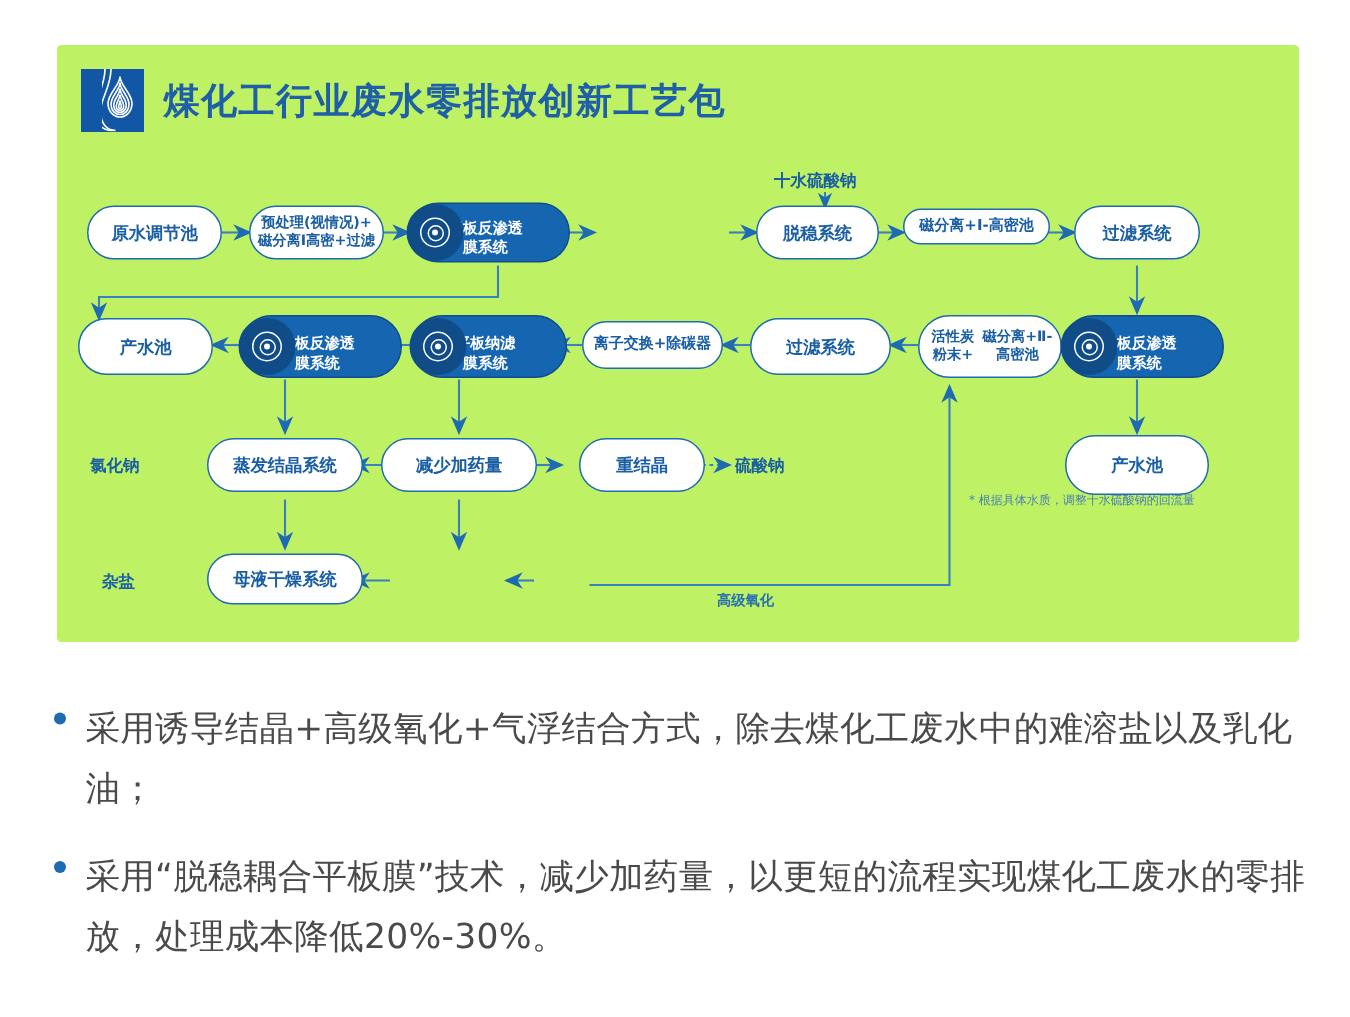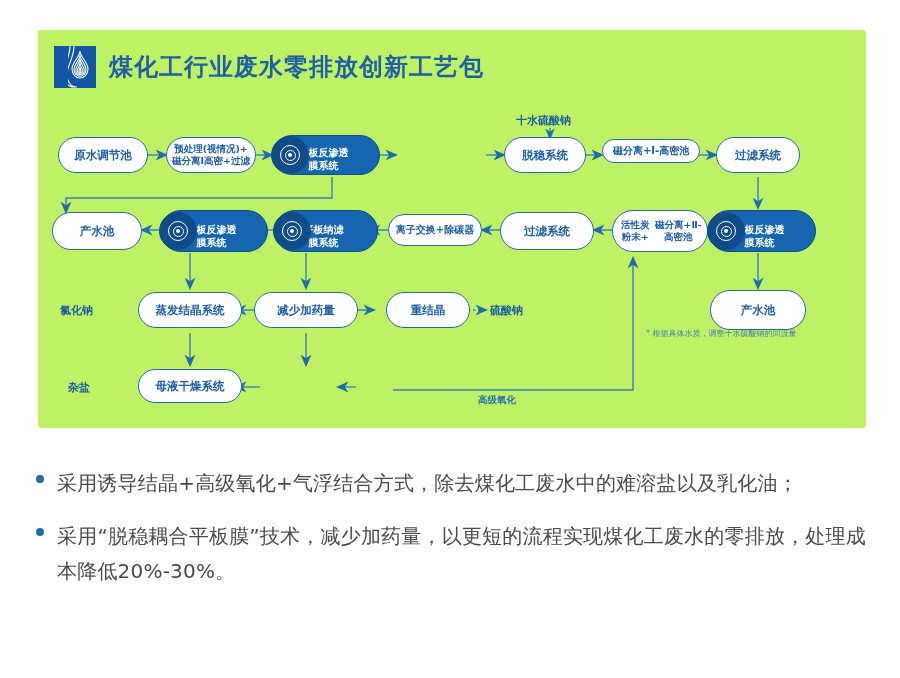--- a/index.html
+++ b/index.html
@@ -87,21 +87,21 @@
   }
 
   
   .bullets { position:absolute; left: 36px; top: 466px; width: 840px; }
   .bullet { display:flex; align-items:flex-start; margin-bottom: 18px; }
   .dot {
     width: 8px; height: 8px; border-radius: 50%;
     background: #1f6bb0; margin-top: 9px; margin-right: 13px; flex: none;
   }
   .btext {
-    font-size: 20px; line-height: 1.75; color: #4a4a4a;
+    font-size: 23px; line-height: 1.75; color: #4a4a4a;
     font-family: "DejaVu Sans", "Liberation Sans", sans-serif;
     letter-spacing: 0.2px;
   }
 </style>
 </head>
 <body>
 
 <div id="page">
 
   <div class="card">

